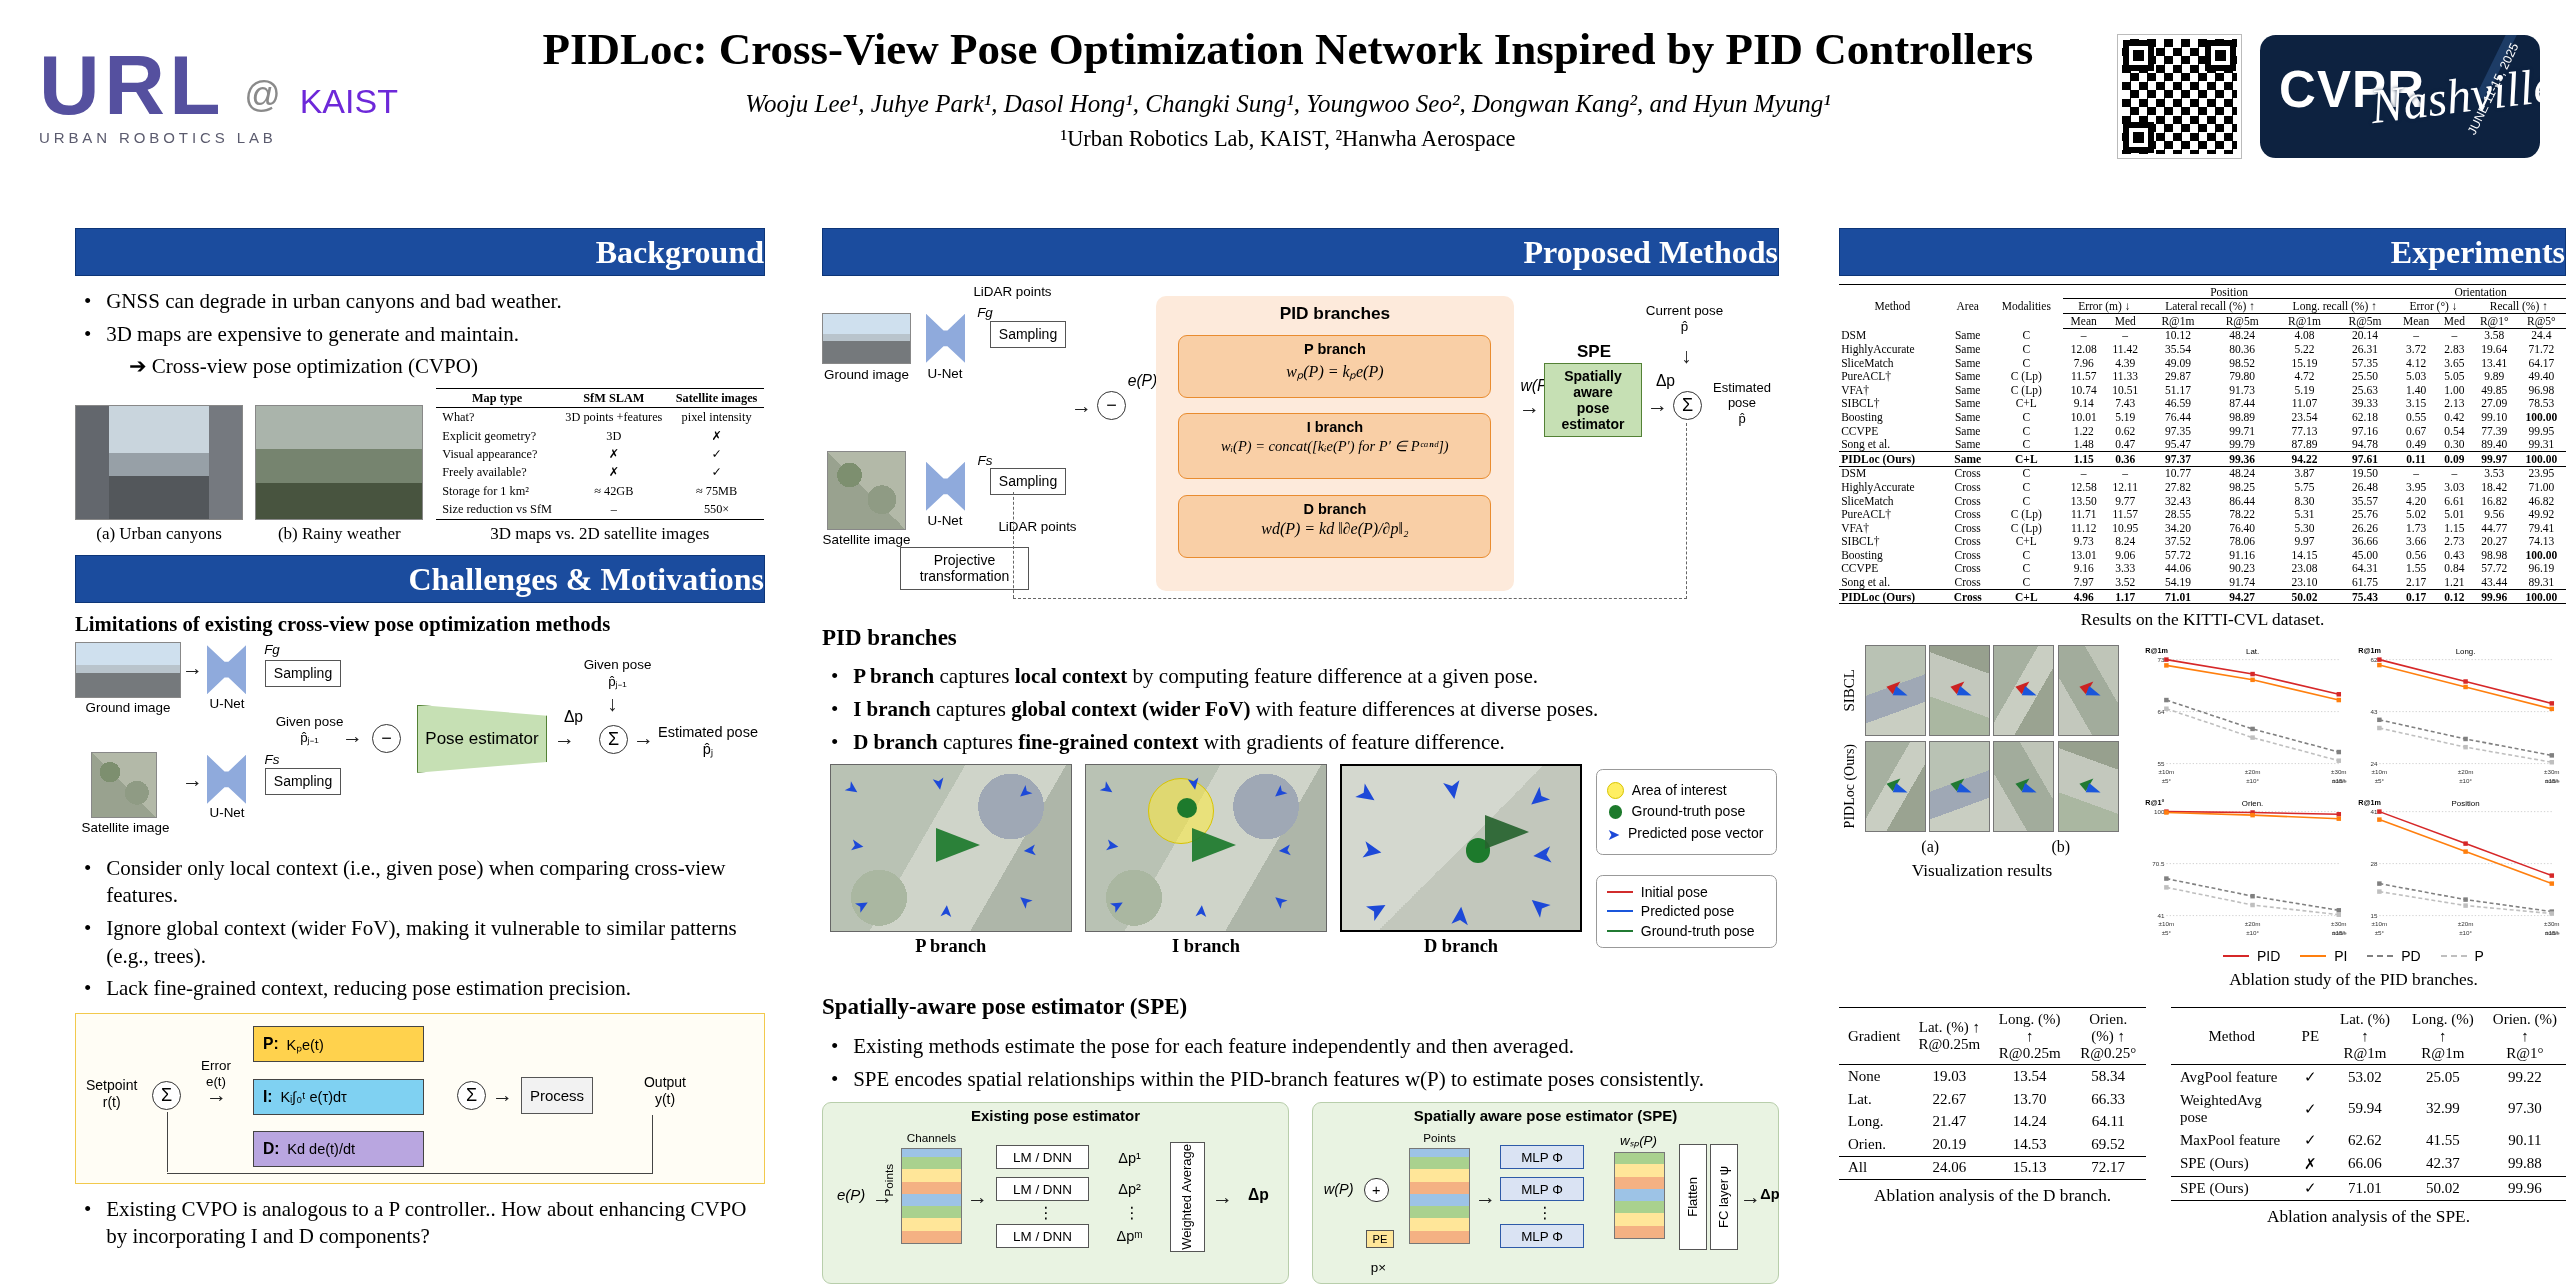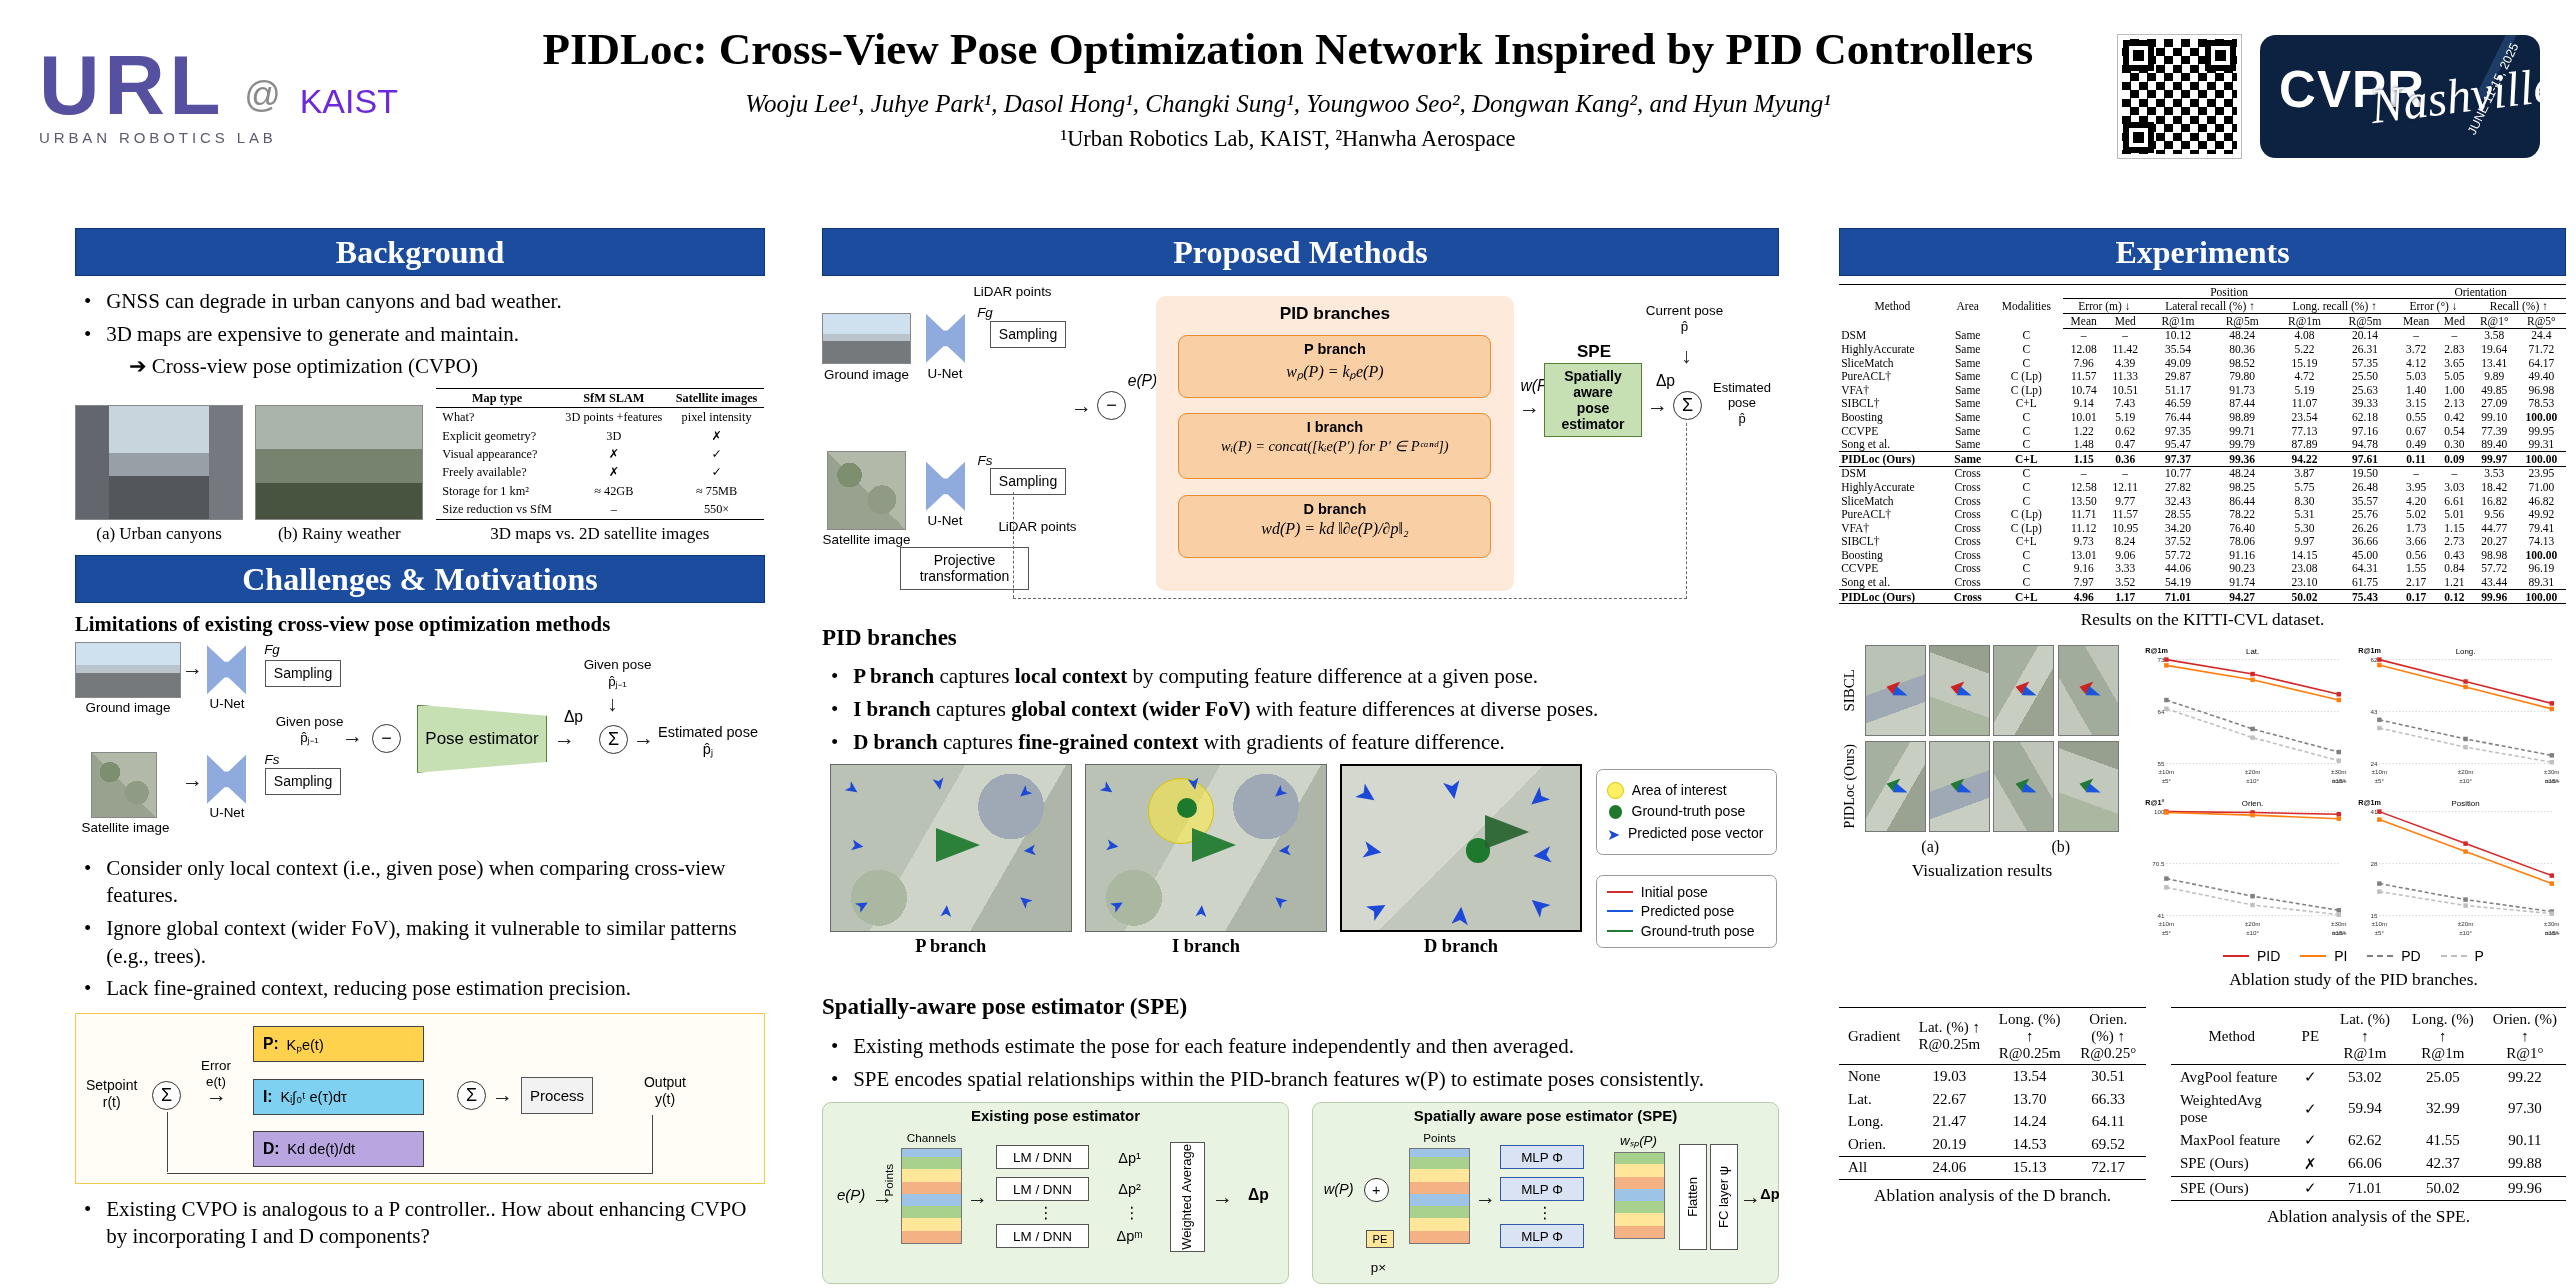--- a/index.html
+++ b/index.html
@@ -29,21 +29,21 @@
   .cvpr-city{position:absolute;left:110px;top:32px;font-family:"Liberation Serif",serif;font-style:italic;font-size:49px;transform:rotate(-7deg);text-shadow:0 0 3.4px #0d2240}
   .cvpr-neck{position:absolute;right:36px;top:-17px;width:10px;height:84px;background:#1d3c66;transform:rotate(26deg)}
   .cvpr-dates{position:absolute;right:-3.4px;top:47px;font-family:"Liberation Sans",sans-serif;font-size:12.3px;transform:rotate(-64deg)}
 
   
   .col{position:absolute;top:228px}
   .col1{left:75px;width:690px}
   .col2{left:822px;width:957px}
   .col3{left:1839px;width:727px}
   .section-bar{height:48px;line-height:46px;background:#1b4c9e;border:1.7px solid #0d3577;color:#fff;
-               text-align:center;font-size:32px;font-weight:bold}
+               text-align:right;font-size:32px;font-weight:bold}
 
   
   ul.bullets{list-style:none;margin:12.3px 0 4.5px 2.2px}
   ul.bullets li{font-size:21px;line-height:1.3;padding-left:29px;position:relative;margin:5.6px 0}
   ul.bullets li::before{content:"\2022";position:absolute;left:6.7px}
   .arrow-note{font-size:21px;padding-left:54px;margin:1.1px 0 4.5px}
   .subhead{font-size:20.7px;font-weight:bold;margin:10px 0 3.4px}
   .mid-head{font-size:23px;font-weight:bold;margin:11.2px 0 1.1px}
 
   
@@ -1099,21 +1099,21 @@
 R@0.25m</th>
             <th>Orien. (%) ↑
 R@0.25°</th>
           </tr>
         </thead>
         <tbody>
             <tr>
               <td>None</td>
               <td>19.03</td>
               <td>13.54</td>
-              <td>30.51</td>
+              <td>58.34</td>
             </tr>
             <tr>
               <td>Lat.</td>
               <td>22.67</td>
               <td>13.70</td>
               <td>66.33</td>
             </tr>
             <tr>
               <td>Long.</td>
               <td>21.47</td>

